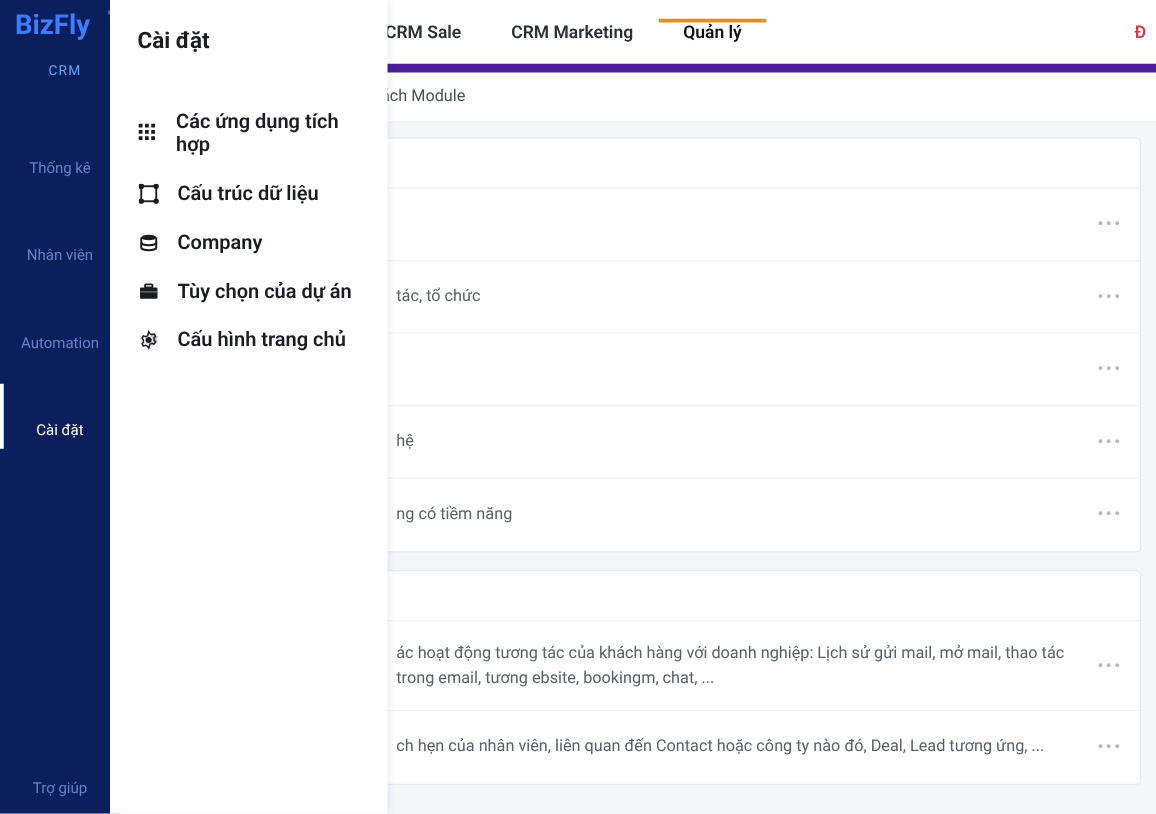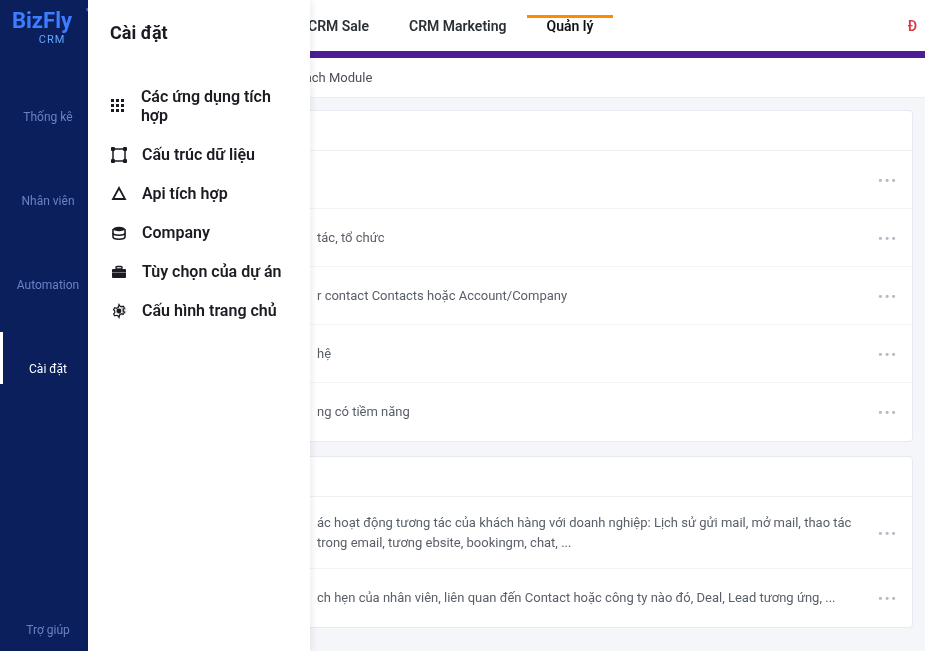--- a/index.html
+++ b/index.html
@@ -33,37 +33,37 @@
     font-size: 22px;
     font-weight: 700;
     color: #3d7dff;
     line-height: 1;
     position: relative;
   }
   .logo-sub {
     font-size: 11px;
     color: #64a6ff;
     letter-spacing: 1px;
-    margin-top: 1px;
+    margin-top: 18px;
     text-align: center;
   }
   .logo-plane {
     position: absolute;
     right: -4px;
     top: -6px;
     color: #3d7dff;
     font-size: 12px;
   }
   .side-nav {
     display: flex;
     flex-direction: column;
     align-items: center;
     width: 100%;
     margin-top: 28px;
-    gap: 32px;
+    gap: 18px;
   }
   .side-item {
     display: flex;
     flex-direction: column;
     align-items: center;
     width: 100%;
     padding: 8px 0;
     cursor: pointer;
     color: #6a82c5;
     font-size: 12px;
@@ -308,21 +308,20 @@
 
     <div class="module-row">
       <div class="indent"></div>
       <span class="more">•••</span>
     </div>
     <div class="module-row">
       <div class="indent">tác, tổ chức</div>
       <span class="more">•••</span>
     </div>
     <div class="module-row">
-      <div class="indent">r contact Contacts hoặc Account/Company</div>
       <span class="more">•••</span>
     </div>
     <div class="module-row">
       <div class="indent">hệ</div>
       <span class="more">•••</span>
     </div>
     <div class="module-row">
       <div class="indent">ng có tiềm năng</div>
       <span class="more">•••</span>
     </div>
@@ -368,28 +367,20 @@
           <rect x="2" y="2" width="12" height="12"></rect>
           <circle cx="2" cy="2" r="1.5" fill="currentColor"></circle>
           <circle cx="14" cy="2" r="1.5" fill="currentColor"></circle>
           <circle cx="2" cy="14" r="1.5" fill="currentColor"></circle>
           <circle cx="14" cy="14" r="1.5" fill="currentColor"></circle>
         </svg>
     </span>
     <span>Cấu trúc dữ liệu</span>
   </div>
 
-  <div class="fly-item">
-    <span class="fly-icon">
-      <svg viewBox="0 0 16 16" fill="none" stroke="currentColor" stroke-width="1.8">
-          <path d="M8 2 L14 13 L2 13 Z"></path>
-        </svg>
-    </span>
-    <span>Api tích hợp</span>
-  </div>
 
   <div class="fly-item">
     <span class="fly-icon">
       <svg viewBox="0 0 16 16" fill="currentColor">
           <ellipse cx="8" cy="4" rx="6" ry="2.2"></ellipse>
           <path d="M2 4v4c0 1.2 2.7 2.2 6 2.2s6-1 6-2.2V4" fill="none" stroke="currentColor" stroke-width="1.6"></path>
           <path d="M2 8v4c0 1.2 2.7 2.2 6 2.2s6-1 6-2.2V8" fill="none" stroke="currentColor" stroke-width="1.6"></path>
         </svg>
     </span>
     <span>Company</span>

